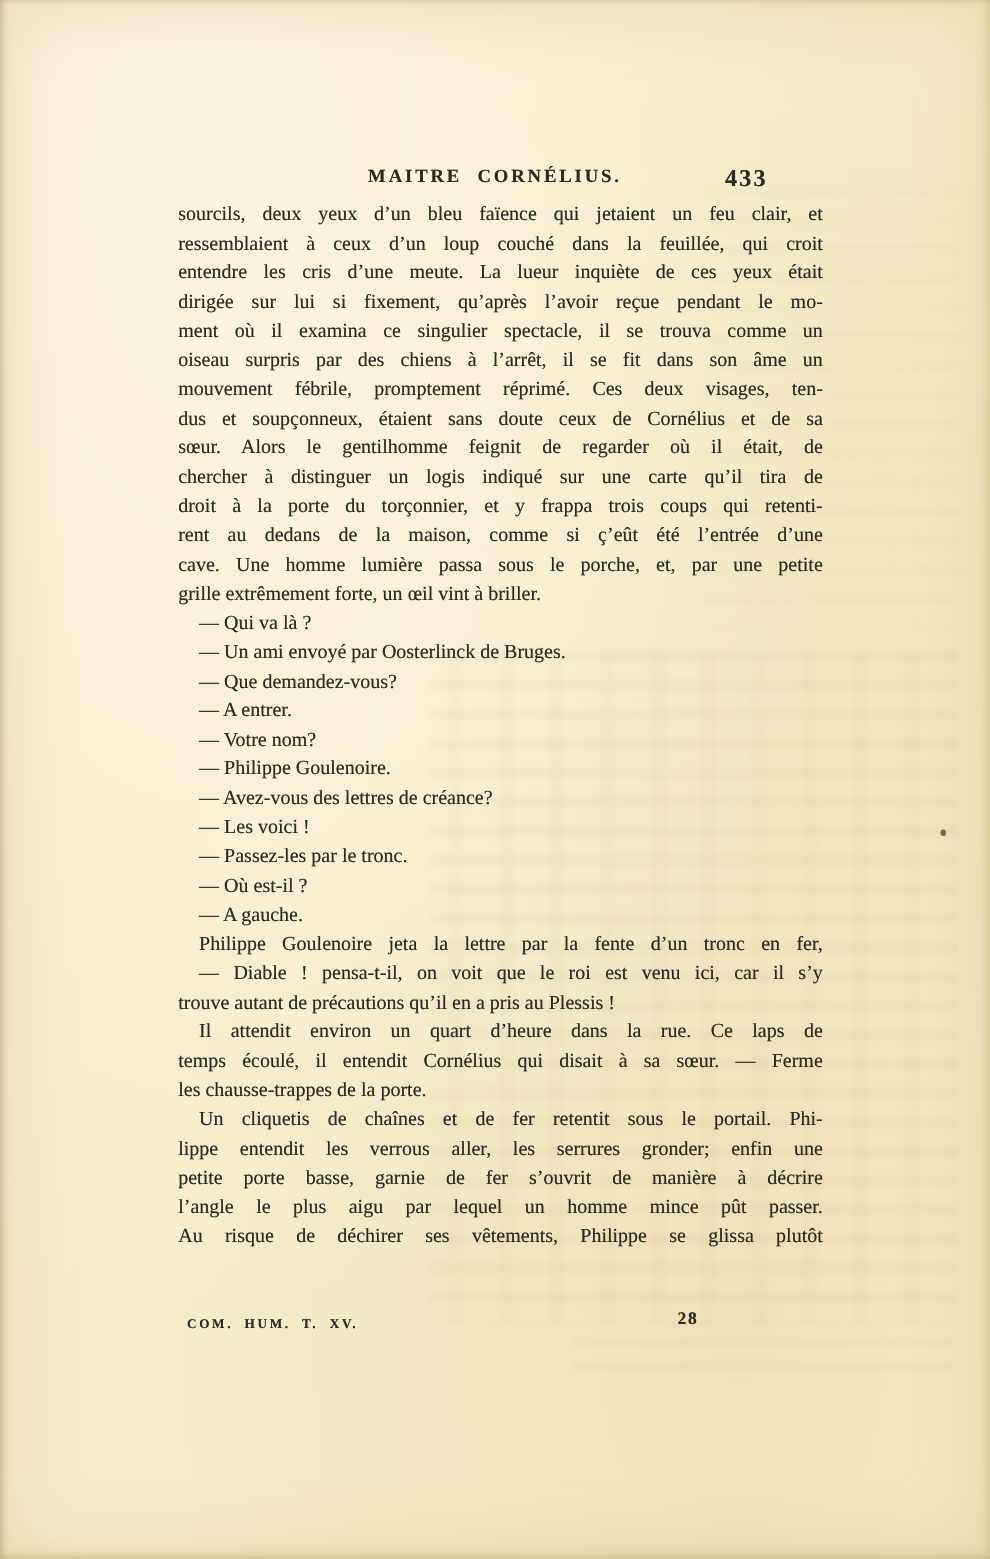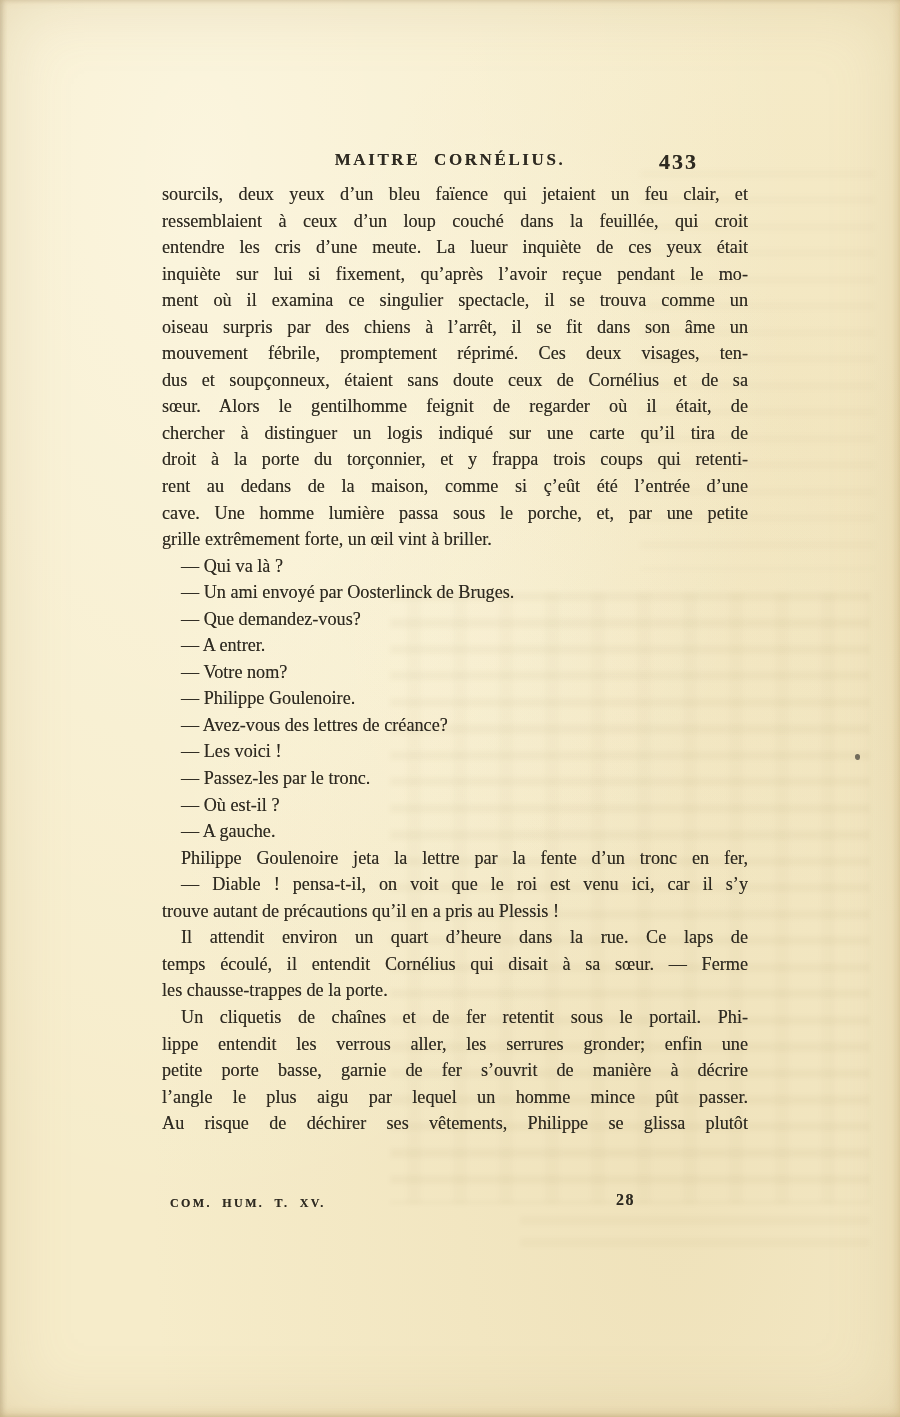--- a/index.html
+++ b/index.html
@@ -60,21 +60,21 @@
 
   <div class="header inked">
     <span class="running-title">MAITRE CORNÉLIUS.</span>
     <span class="page-number">433</span>
   </div>
 
   <div class="bodytext inked">
     <div class="ln j">sourcils, deux yeux d’un bleu faïence qui jetaient un feu clair, et</div>
     <div class="ln j">ressemblaient à ceux d’un loup couché dans la feuillée, qui croit</div>
     <div class="ln j">entendre les cris d’une meute. La lueur inquiète de ces yeux était</div>
-    <div class="ln j">inquiète sur lui si fixement, qu’après l’avoir reçue pendant le mo-</div>
+    <div class="ln j">dirigée sur lui si fixement, qu’après l’avoir reçue pendant le mo-</div>
     <div class="ln j">ment où il examina ce singulier spectacle, il se trouva comme un</div>
     <div class="ln j">oiseau surpris par des chiens à l’arrêt, il se fit dans son âme un</div>
     <div class="ln j">mouvement fébrile, promptement réprimé. Ces deux visages, ten-</div>
     <div class="ln j">dus et soupçonneux, étaient sans doute ceux de Cornélius et de sa</div>
     <div class="ln j">sœur. Alors le gentilhomme feignit de regarder où il était, de</div>
     <div class="ln j">chercher à distinguer un logis indiqué sur une carte qu’il tira de</div>
     <div class="ln j">droit à la porte du torçonnier, et y frappa trois coups qui retenti-</div>
     <div class="ln j">rent au dedans de la maison, comme si ç’eût été l’entrée d’une</div>
     <div class="ln j">cave. Une homme lumière passa sous le porche, et, par une petite</div>
     <div class="ln l">grille extrêmement forte, un œil vint à briller.</div>

